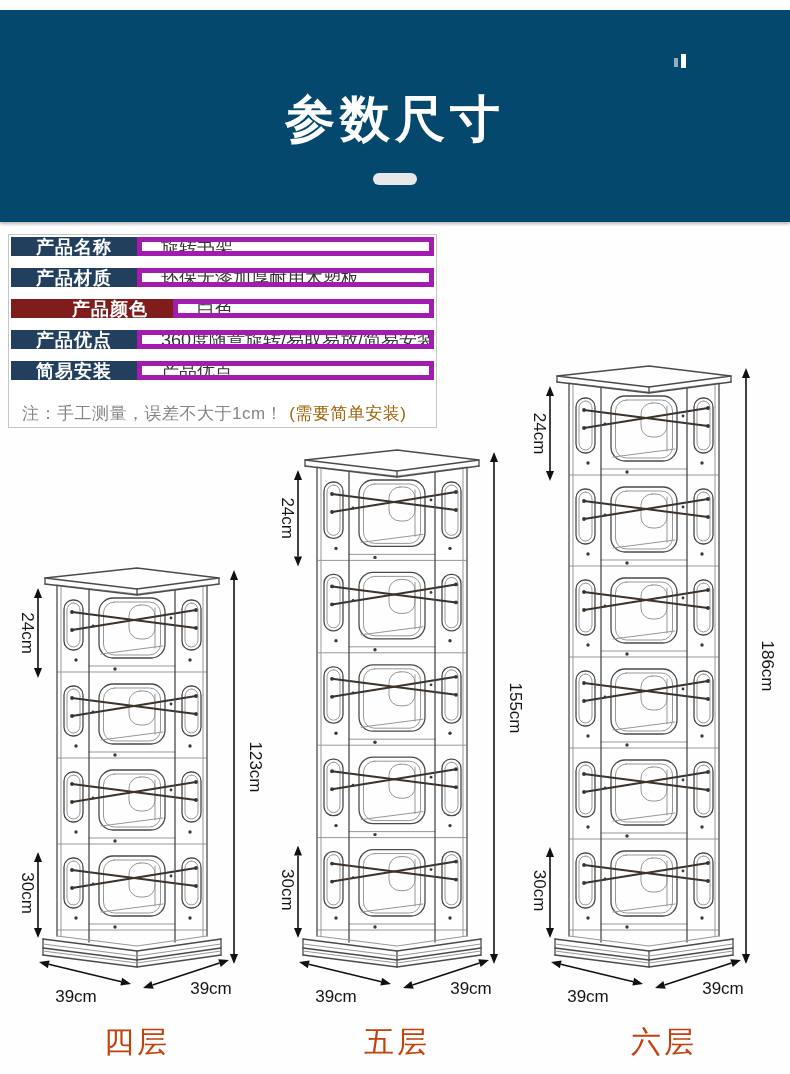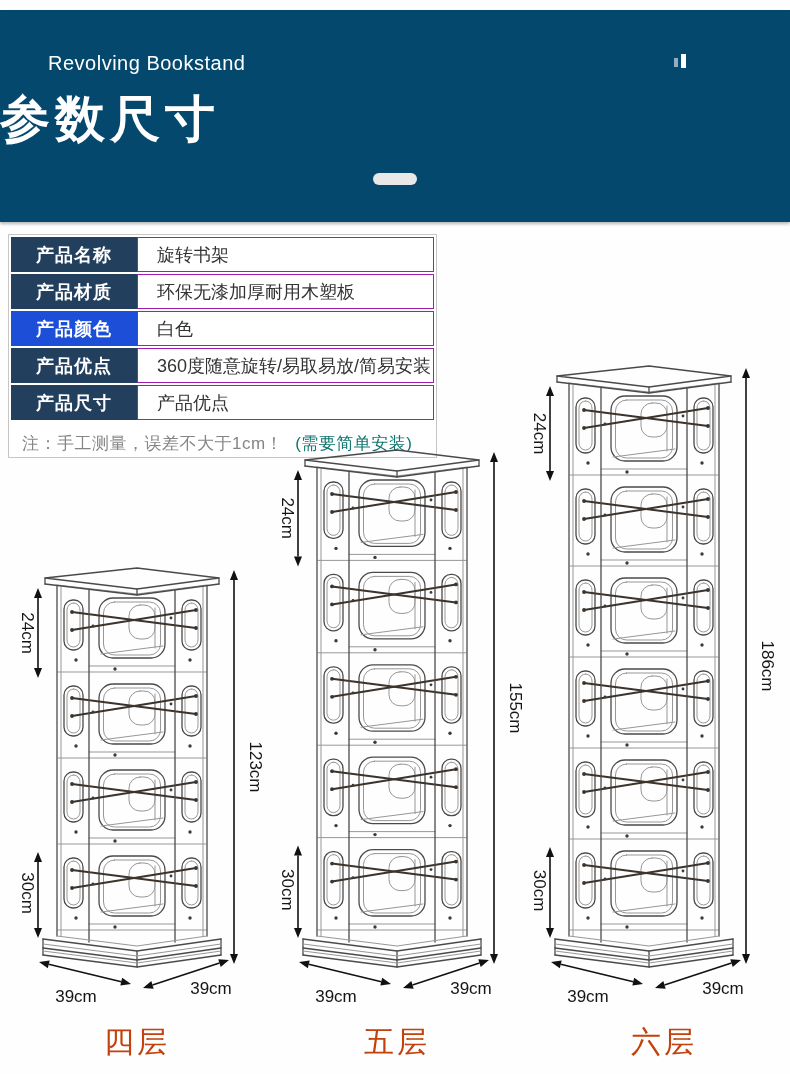--- a/index.html
+++ b/index.html
@@ -16,49 +16,49 @@
     position:absolute; left:48px; top:42px; color:#ffffff;
     font-size:20px; letter-spacing:.5px; font-weight:400;
   }
   .logo-mark { position:absolute; left:674px; top:44px; }
   .logo-mark .lm1 {
     display:inline-block; width:4px; height:9px; background:#8fb0c4;
     margin-right:3px; vertical-align:top; margin-top:4px;
   }
   .logo-mark .lm2 { display:inline-block; width:5px; height:14px; background:#ffffff; vertical-align:top; }
   .title {
-    position:absolute; left:0; top:76px; width:100%; margin:0; text-align:left;
+    position:absolute; left:0; top:76px; width:100%; margin:0; text-align:center;
     color:#ffffff; font-size:50px; font-weight:700; letter-spacing:5px;
   }
   .title-underline {
     position:absolute; left:50%; margin-left:-22px; top:163px;
     width:44px; height:12px; border-radius:6px; background:#e8e8e8;
   }
   
   .spec-table {
     position:absolute; left:8px; top:234px; width:429px;
     border:1px solid #c6c6c6; background:#ffffff; box-sizing:border-box; padding:2px;
   }
-  .spec-row { display:flex; margin-bottom:2px; height:35px; }
+  .spec-row { display:flex; margin-bottom:12px; height:19px; }
   .spec-label {
     width:126px; flex:0 0 126px; background:#223F5E; color:#ffffff;
     font-size:18px; font-weight:700; letter-spacing:1px;
     display:flex; align-items:center; justify-content:center;
   }
   .spec-value {
-    flex:1; border:1px solid #a21caf; background:#ffffff; color:#333333;
+    flex:1; border:5px solid #a21caf; background:#ffffff; color:#333333;
     font-size:18px; display:flex; align-items:center; padding-left:19px;
     white-space:nowrap; overflow:hidden;
   }
   .note-row {
     height:33px; display:flex; align-items:flex-end; padding-left:11px;
     font-size:17px; letter-spacing:.5px; white-space:nowrap;
   }
   .note-main { color:#858585; }
-  .note-sub  { color:#0f766e; margin-left:12px; }
+  .note-sub  { color:#a16207; margin-left:6px; }
   
   #diagrams { position:absolute; left:0; top:0; width:790px; height:1074px; }
   .shelf-wrap { position:absolute; }
   .shelf-name {
     position:absolute; text-align:center; font-size:30px; color:#c2410c;
     font-weight:500; letter-spacing:3px;
   }
   .ln   { stroke:#4a4a4a; stroke-width:1.3; fill:none; stroke-linejoin:round; stroke-linecap:round; }
   .ln2  { stroke:#979797; stroke-width:1;   fill:none; stroke-linejoin:round; stroke-linecap:round; }
   .rod  { stroke:#3b332c; stroke-width:2;   fill:none; stroke-linecap:round; }
@@ -67,48 +67,47 @@
   .dot  { fill:#3a3a3a; stroke:none; }
   .rdot { fill:#3b332c; stroke:none; }
   .dimt { font-family:"Liberation Sans", sans-serif; font-size:17px; fill:#151515; }
 </style>
 </head>
 <body>
 
 <div class="page">
 
   <header class="banner" style="background: rgb(5, 72, 109);">
-    <div class="brand">Revolving Bookstand</div>
     <div class="logo-mark">
       <span class="lm1"></span><span class="lm2"></span>
     </div>
     <h1 class="title">参数尺寸</h1>
     <div class="title-underline"></div>
   </header>
 
   <section class="spec-table">
     <div id="spec-rows">
         <div class="spec-row">
           <div class="spec-label" style="background: rgb(34, 63, 94);">产品名称</div>
           <div class="spec-value">旋转书架</div>
         </div>
         <div class="spec-row">
           <div class="spec-label" style="background: rgb(34, 63, 94);">产品材质</div>
           <div class="spec-value">环保无漆加厚耐用木塑板</div>
         </div>
         <div class="spec-row">
-          <div class="spec-label" style="background: #1d4ed8;">产品颜色</div>
+          <div class="spec-label" style="background: #7f1d1d; padding-left: 36px;">产品颜色</div>
           <div class="spec-value">白色</div>
         </div>
         <div class="spec-row">
           <div class="spec-label" style="background: rgb(34, 63, 94);">产品优点</div>
           <div class="spec-value">360度随意旋转/易取易放/简易安装</div>
         </div>
         <div class="spec-row">
-          <div class="spec-label" style="background: rgb(34, 63, 94);">产品尺寸</div>
+          <div class="spec-label" style="background: rgb(34, 63, 94);">简易安装</div>
           <div class="spec-value">产品优点</div>
         </div>
       </div>
     <div class="note-row">
       <span class="note-main">注：手工测量，误差不大于1cm！</span>
       <span class="note-sub">(需要简单安装)</span>
     </div>
   </section>
 
   <div id="diagrams">

